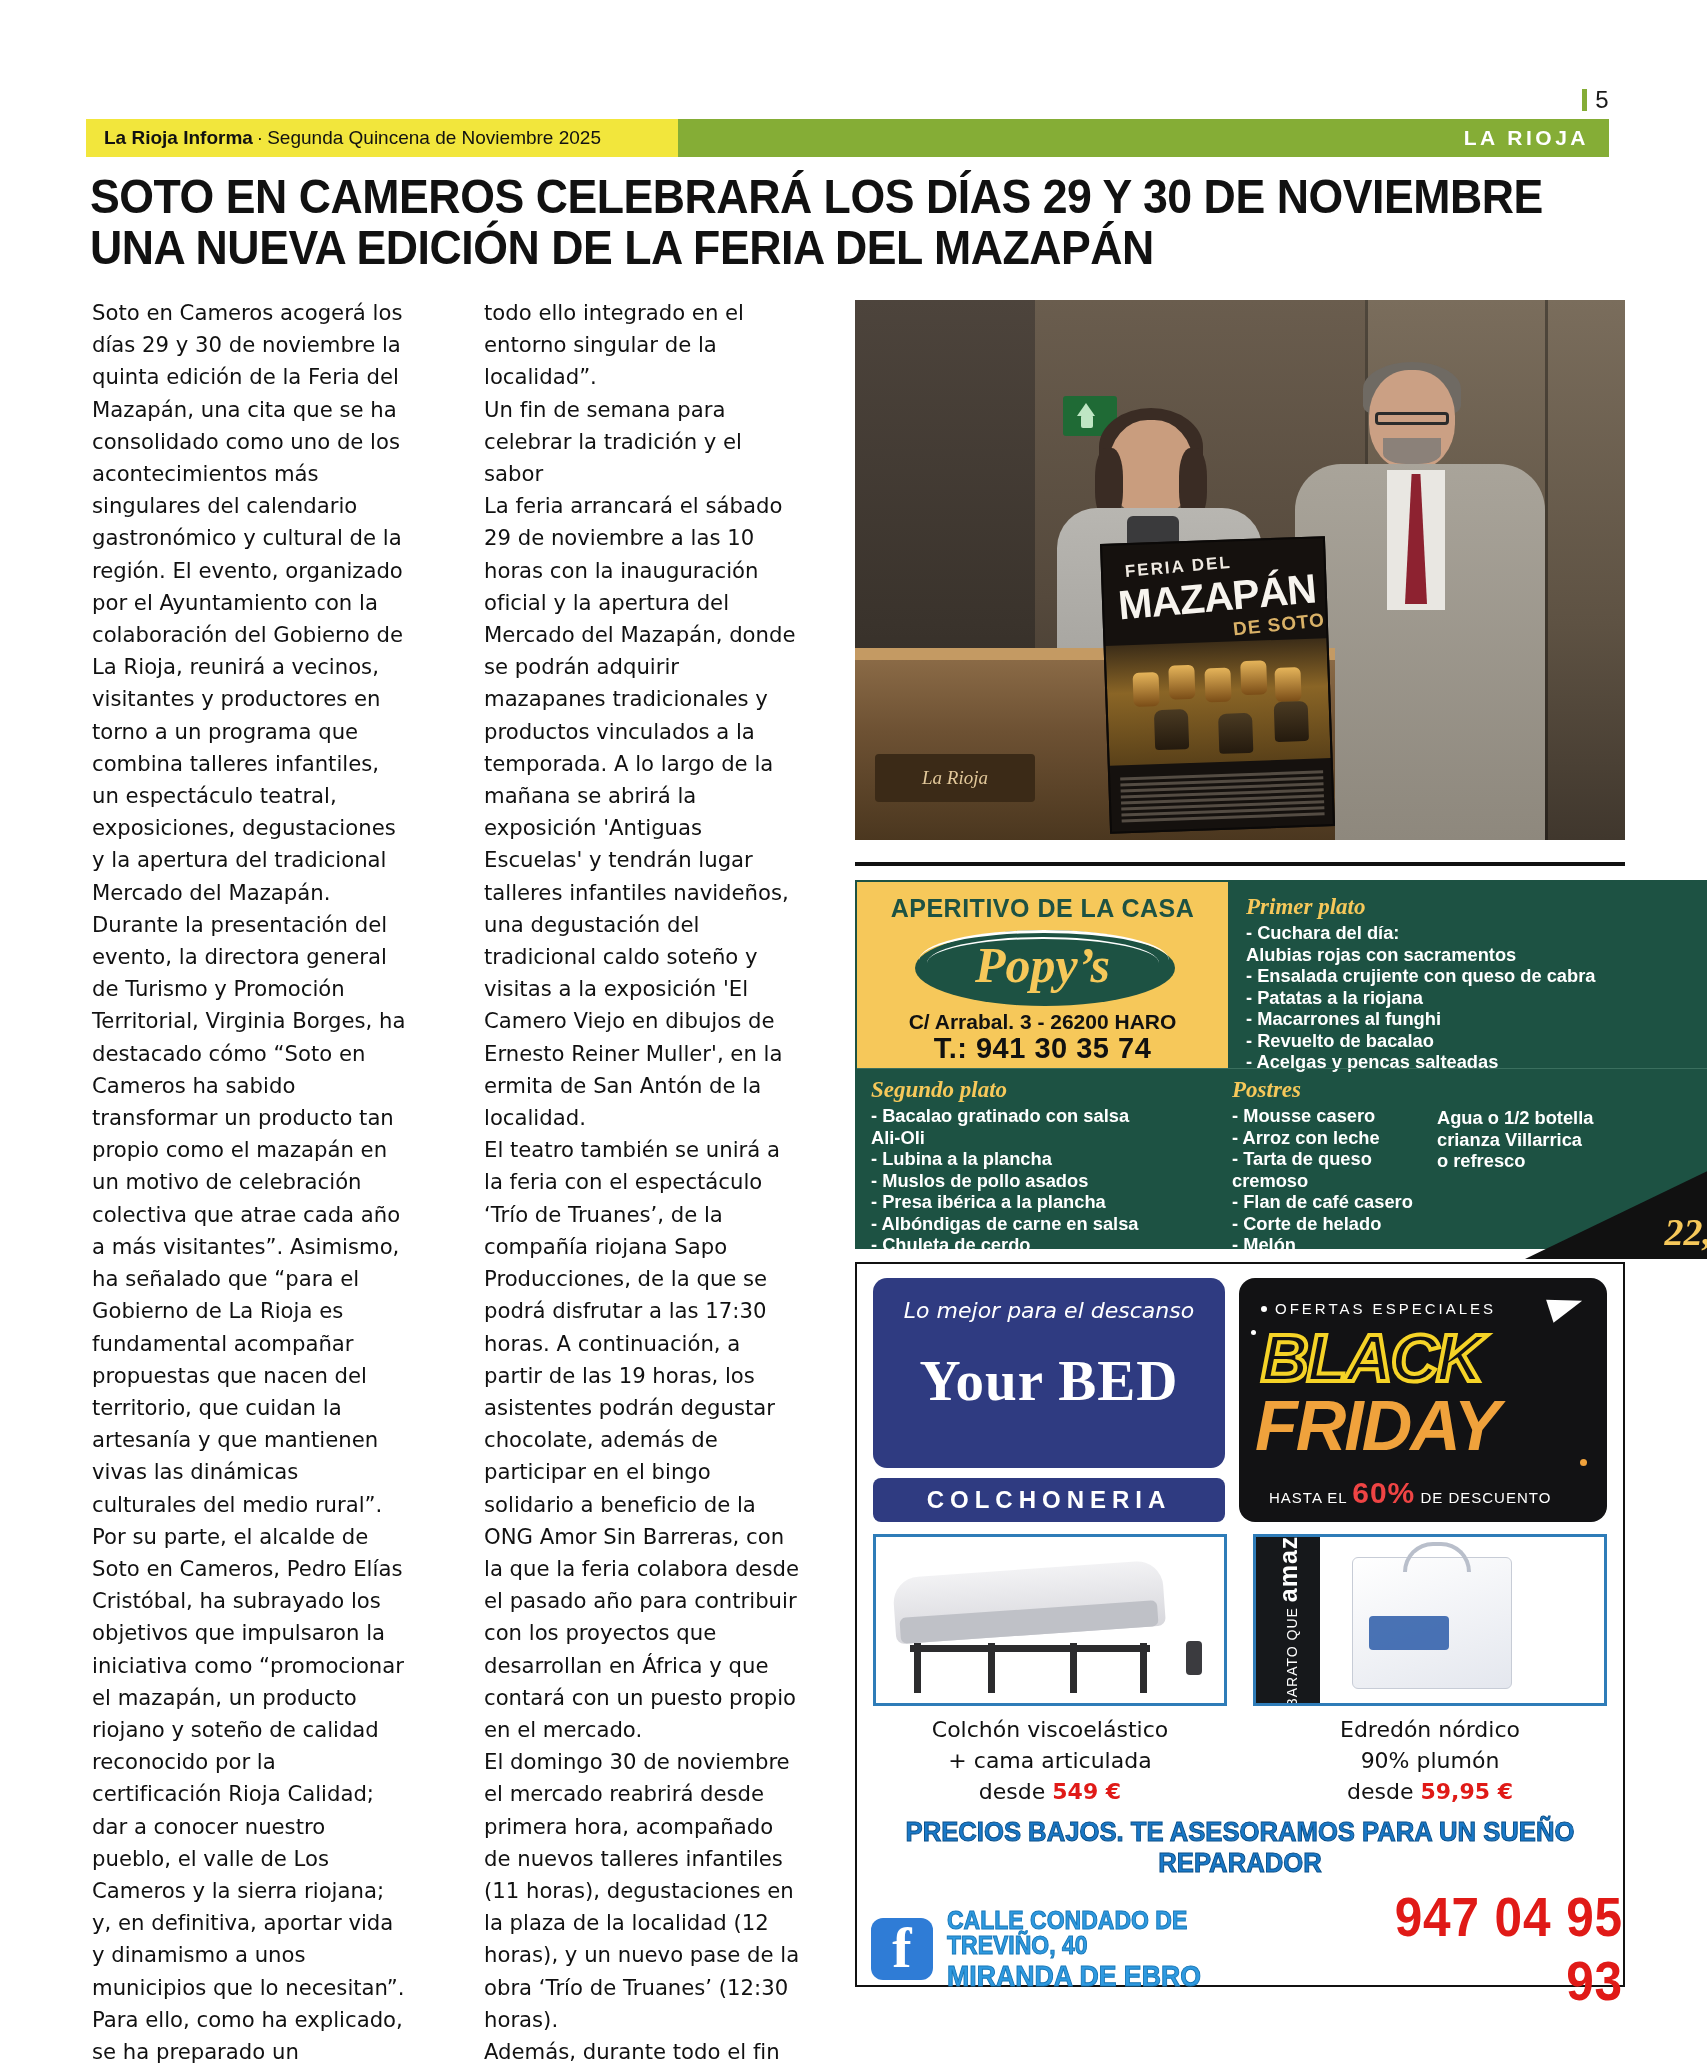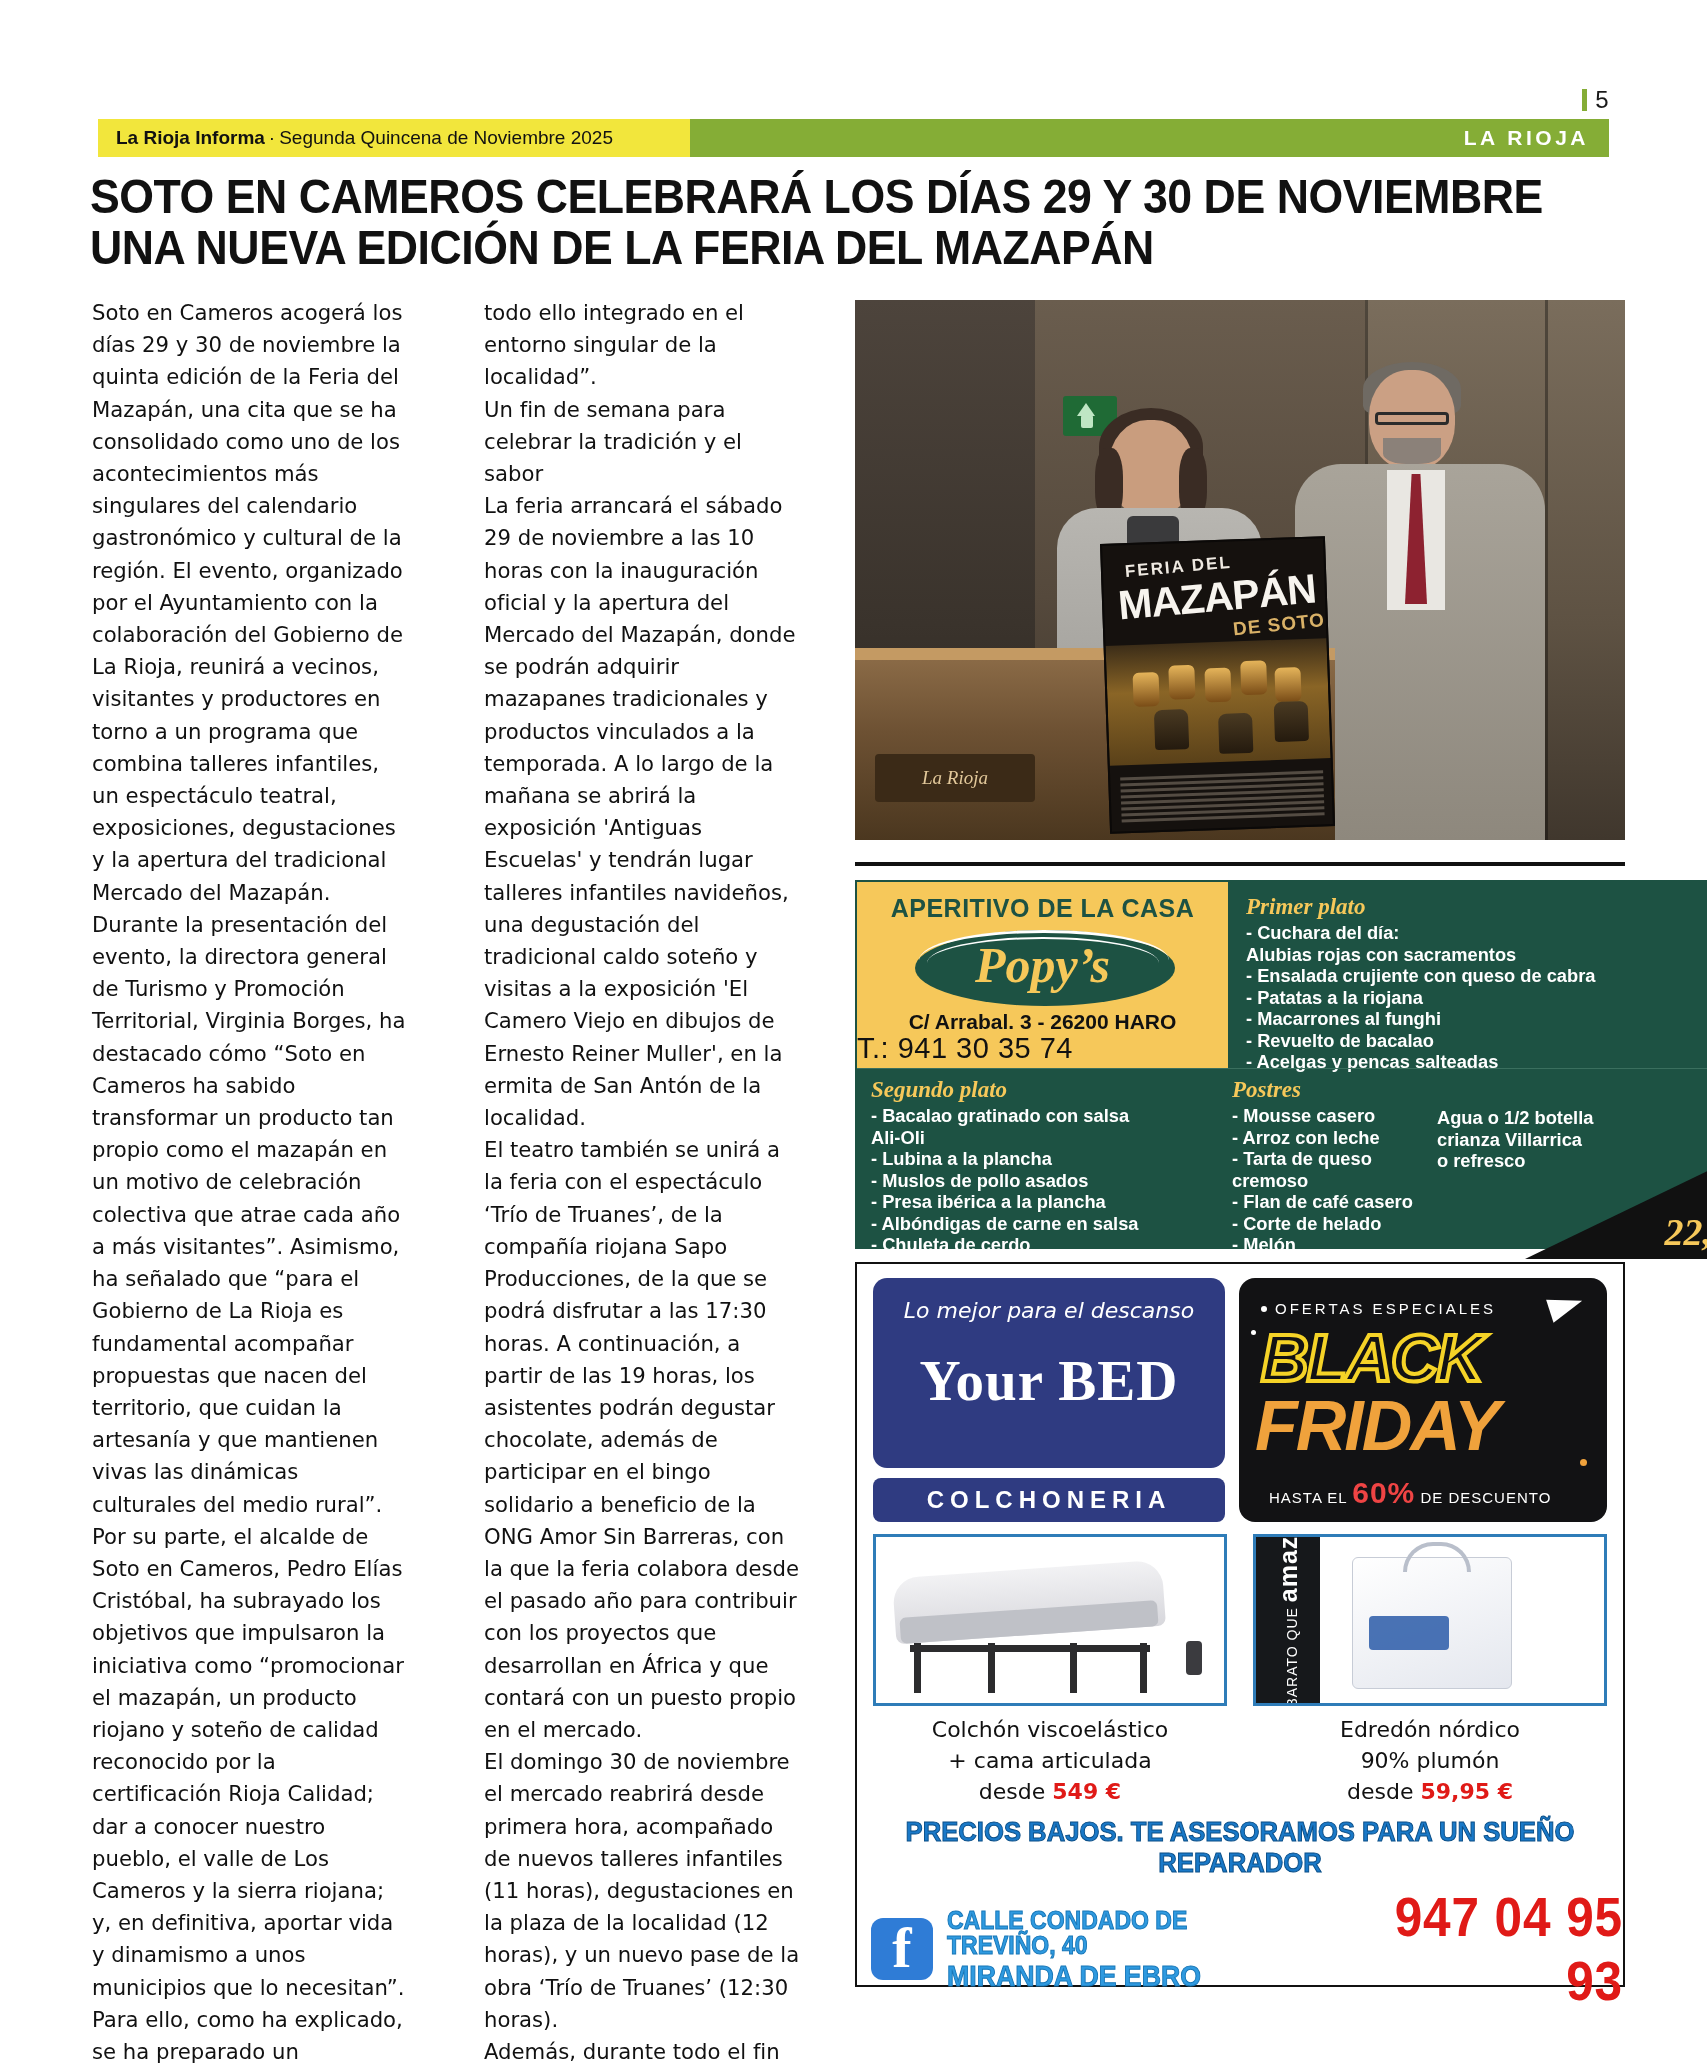--- a/index.html
+++ b/index.html
@@ -20,21 +20,21 @@
   .folio {
     position:absolute; right:98px; top:86px;
     font-size:24px; color:#1a1a1a; letter-spacing:.5px;
     font-family:"Liberation Sans", sans-serif;
   }
   .folio .bar {
     display:inline-block; width:5px; height:22px;
     background:#85ad36; vertical-align:-3px; margin-right:8px;
   }
   .header-bar {
-    position:absolute; left:98px; right:98px; top:119px; height:38px;
+    position:absolute; left:86px; right:98px; top:119px; height:38px;
     display:flex;
     justify-content:center;
   }
   .header-left {
     background:#f2e63c; flex:0 0 592px;
     display:flex; align-items:center; padding-left:18px;
     font-size:19px; color:#111; white-space:nowrap;
   }
   .header-left b { font-weight:bold; }
   .header-left .dot { margin:0 4px; }
@@ -200,22 +200,22 @@
   .popy .brand {
     position:absolute; left:0; right:0; top:54px; text-align:center;
     font-family:"Liberation Serif", serif; font-style:italic; font-weight:bold;
     font-size:50px; color:#f6c85a;
   }
   .popy .addr {
     position:absolute; left:0; right:0; top:128px; text-align:center;
     color:#111; font-size:21px; font-weight:bold;
   }
   .popy .tel {
-    position:absolute; left:0; right:0; top:150px; text-align:left;
-    color:#111; font-size:29px; font-weight:normal; letter-spacing:.5px;
+    position:absolute; left:0; right:0; top:150px; text-align:center;
+    color:#111; font-size:29px; font-weight:bold; letter-spacing:.5px;
   }
   .primer { flex:1; padding:12px 8px 0 14px; color:#fff; }
   .menu-h {
     font-family:"Liberation Serif", serif; font-style:italic; font-weight:bold;
     color:#f6c85a; font-size:23px; margin-bottom:2px;
   }
   .menu-li { font-size:18.3px; line-height:21.5px; font-weight:bold; color:#fff; }
   .ad-menu-bot { display:flex; padding:8px 0 0 0; position:relative; height:181px;
     border-top:1px solid #3a6f5e; }
   .segundo { flex:0 0 375px; padding-left:14px; color:#fff; }

